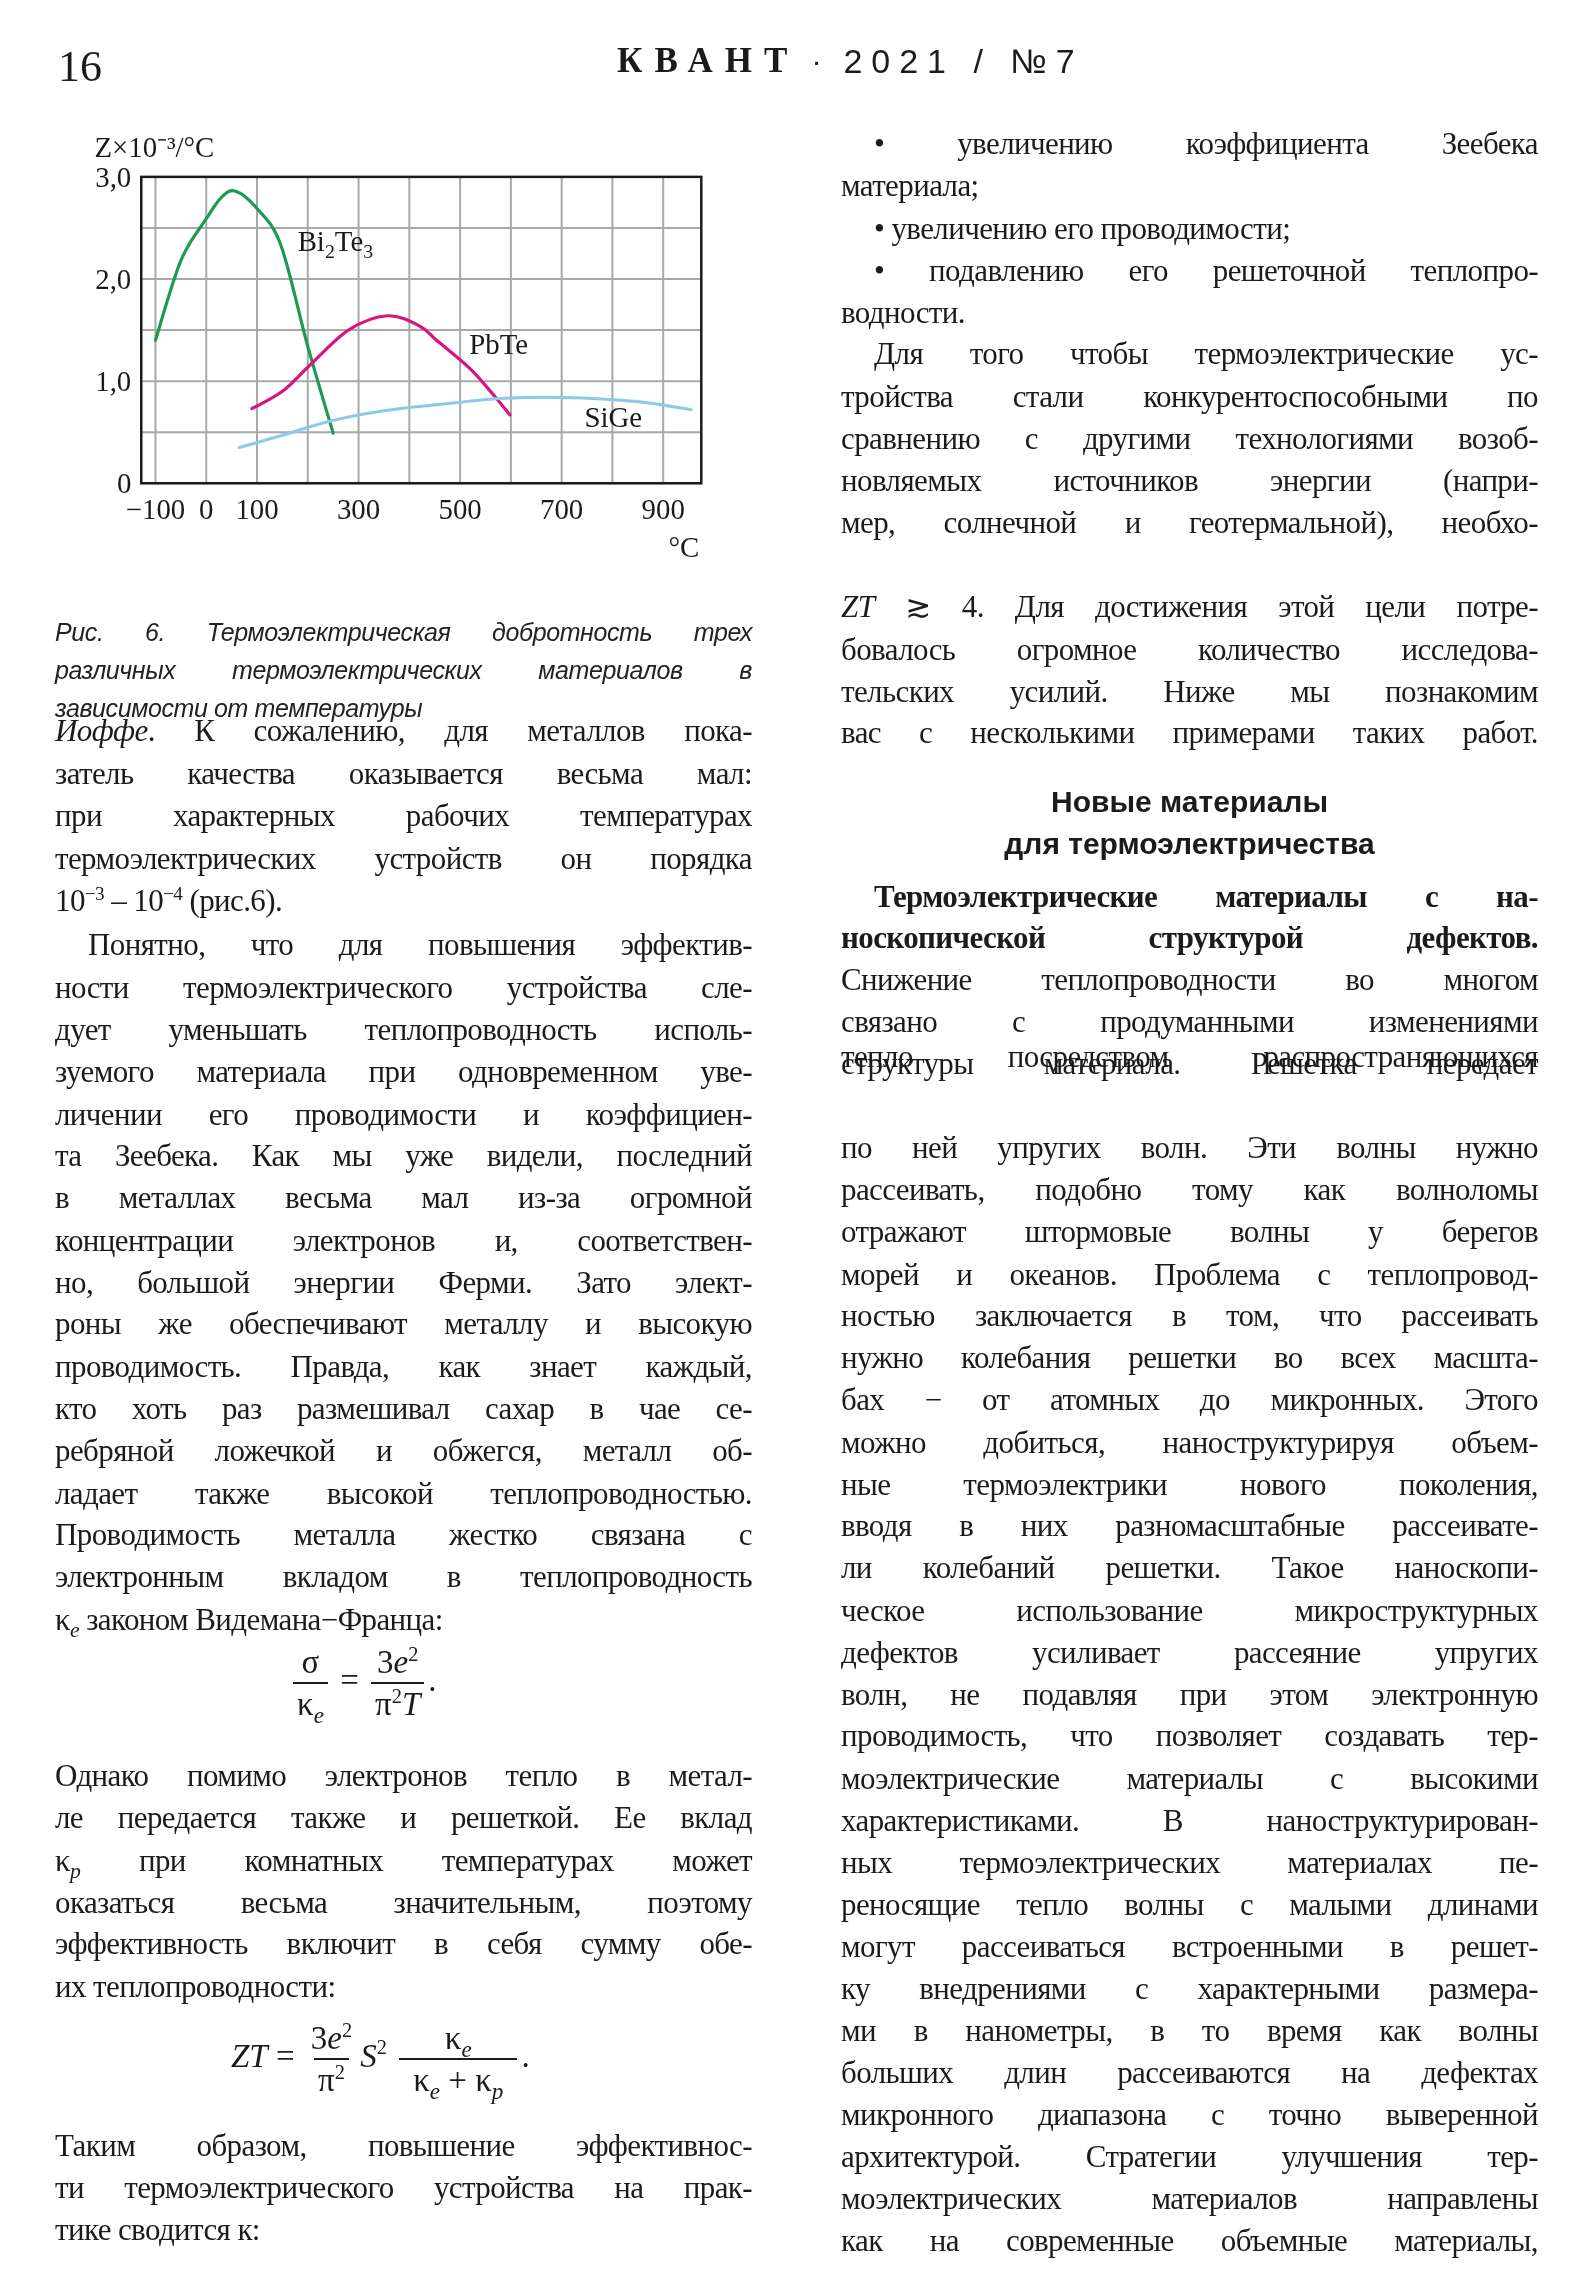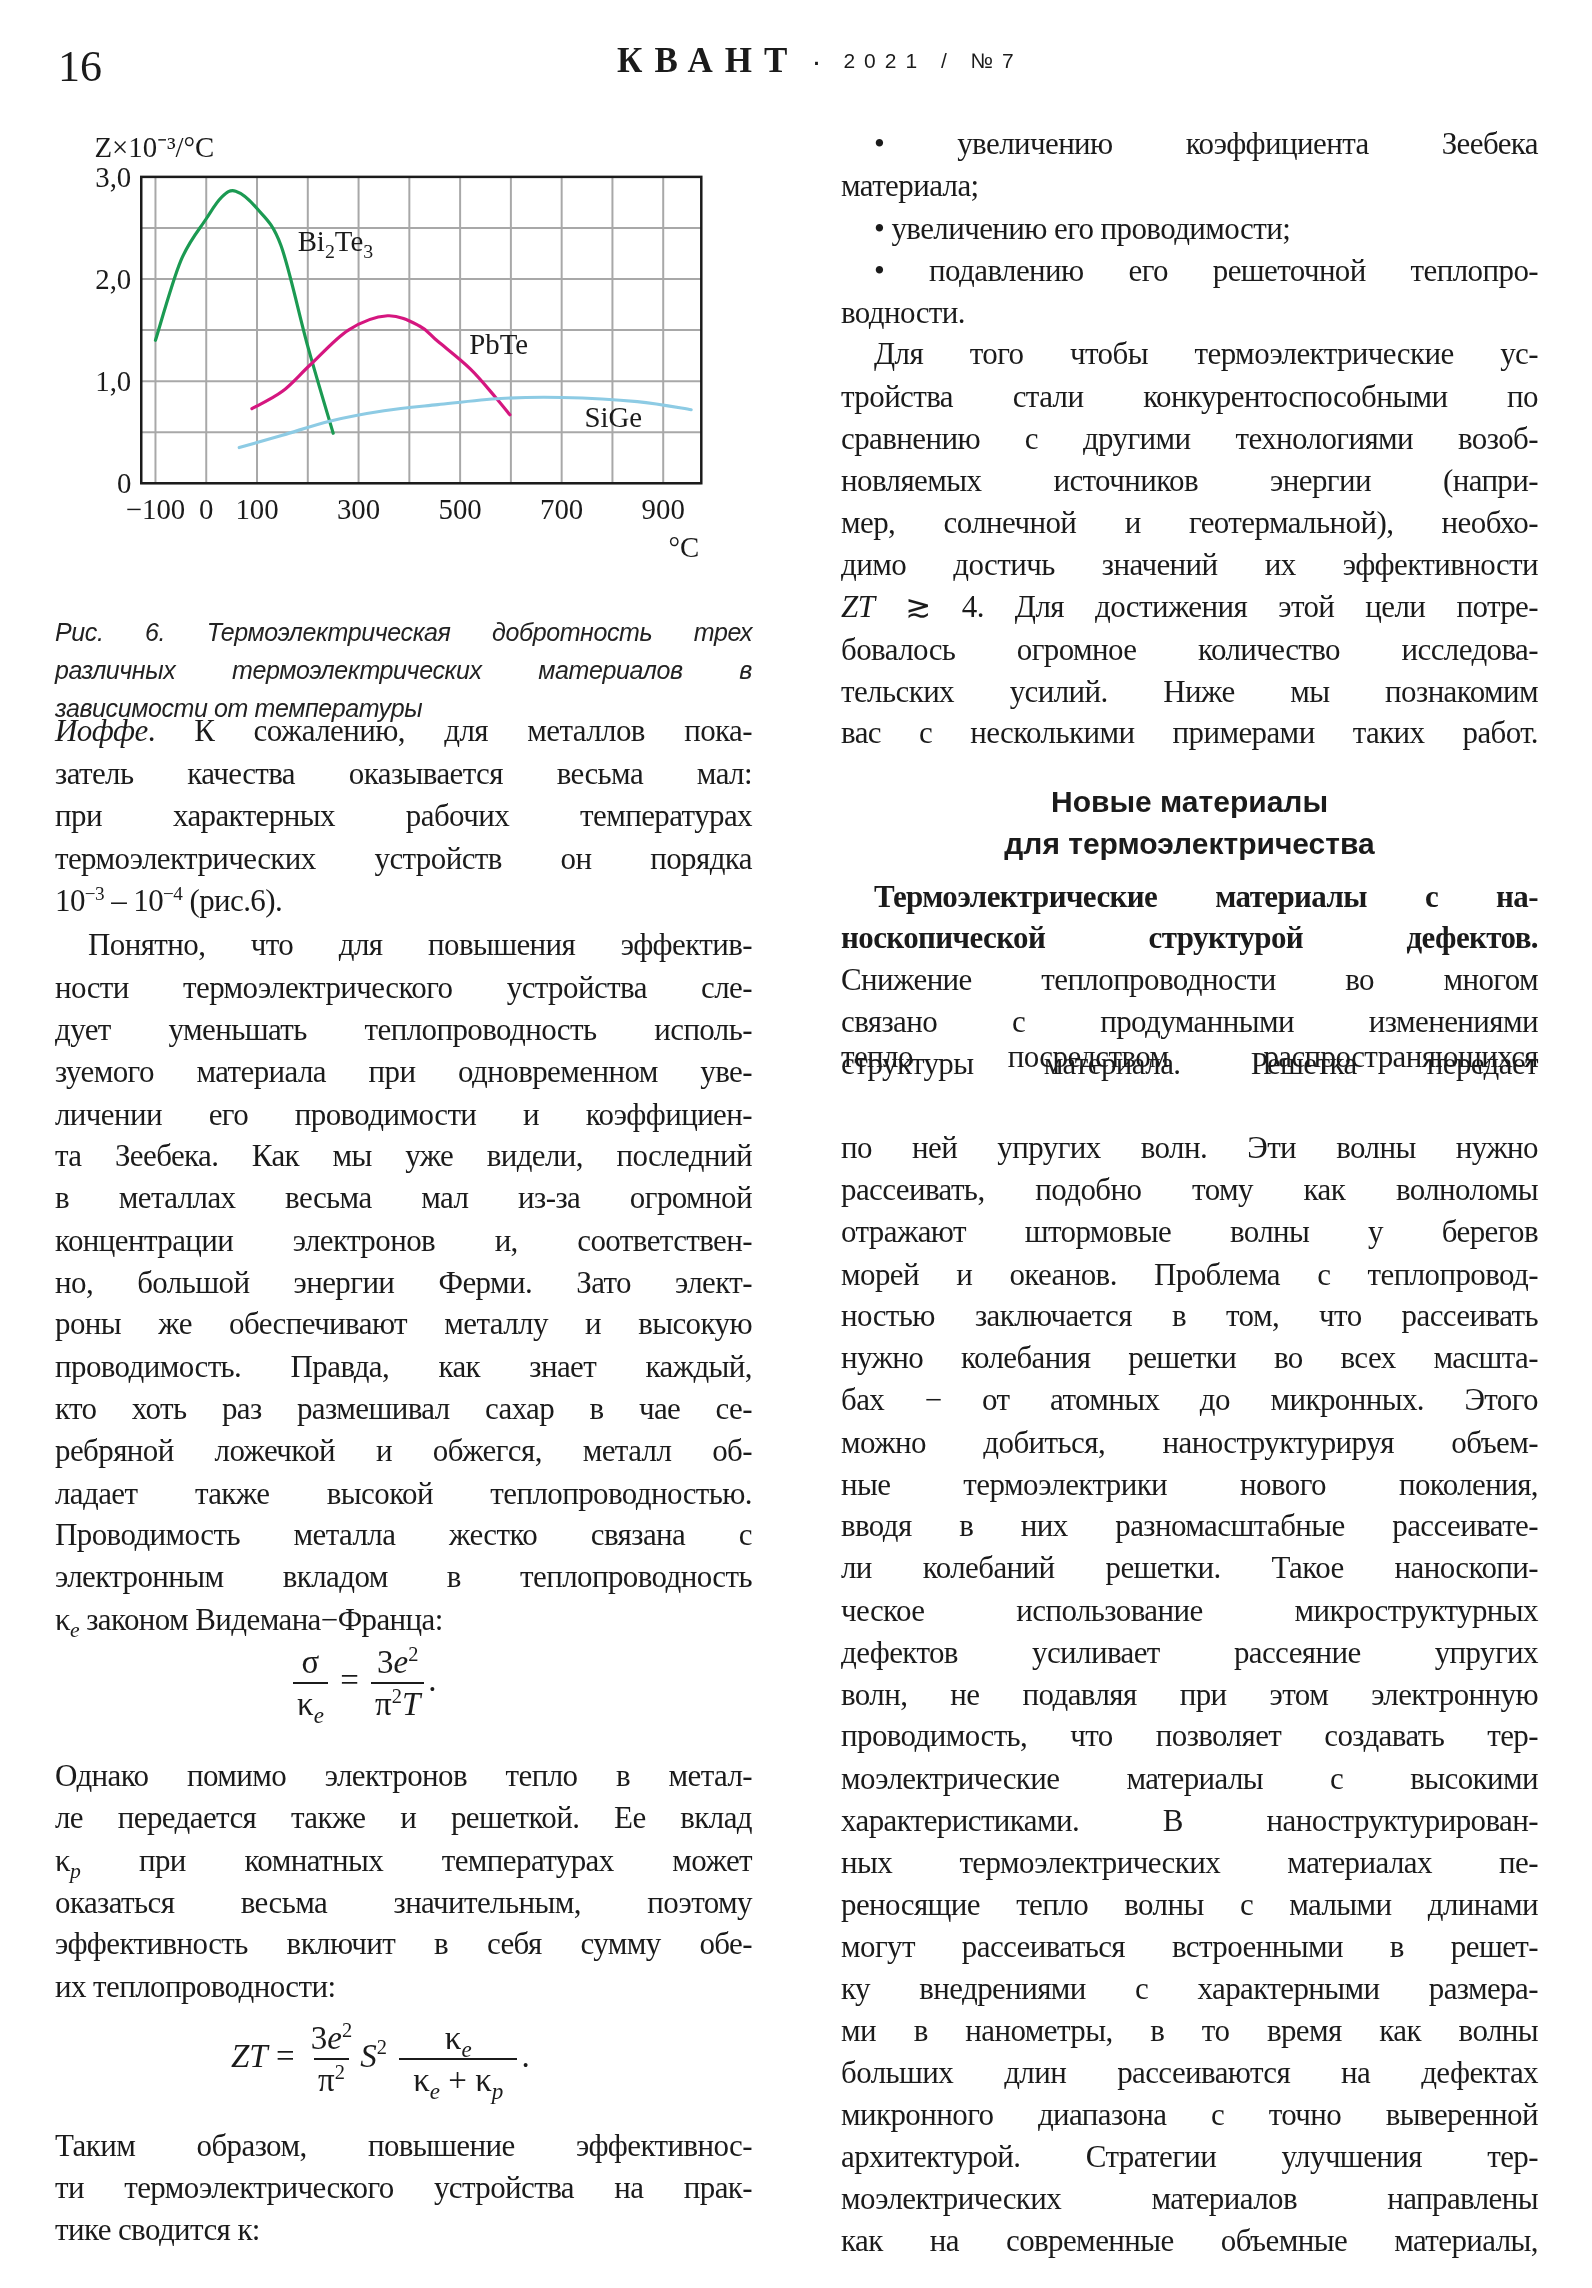--- a/index.html
+++ b/index.html
@@ -3,21 +3,21 @@
 <meta charset="utf-8">
 <style>
   html,body{margin:0;padding:0;background:#ffffff;}
   body{width:1592px;height:2289px;position:relative;overflow:hidden;color:#1b1b1b;
        font-family:"Liberation Serif","DejaVu Serif",serif;}
   .abs{position:absolute;}
   #page-number{left:58px;top:42px;font-size:44px;line-height:50px;}
   #running-head{left:617px;top:44px;height:34px;display:flex;align-items:center;white-space:nowrap;}
   #journal-name{font-weight:bold;font-size:35px;letter-spacing:12px;}
   #head-sep{font-size:30px;margin:0 22px 0 12px;font-family:"Liberation Sans",sans-serif;}
-  #issue{font-family:"Liberation Sans",sans-serif;font-size:21px;letter-spacing:9px;}
+  #issue{font-family:"Liberation Sans",sans-serif;font-size:34px;letter-spacing:9px;}
 
   
   #chart{left:0;top:109px;width:756px;height:468px;}
   #chart svg{width:756px;height:468px;display:block;overflow:visible;}
   .tick-label{font-family:"Liberation Serif",serif;font-size:29px;fill:#1b1b1b;}
   .series-label{font-family:"Liberation Serif",serif;font-size:29px;fill:#1b1b1b;}
 
   #caption{left:55px;width:697px;top:573px;font-family:"Liberation Sans",sans-serif;
            font-style:italic;font-size:25px;color:#222;margin-top:40px;}
   .cap-line{height:38px;line-height:38px;white-space:nowrap;text-align:justify;text-align-last:justify;letter-spacing:-0.4px;}
@@ -153,21 +153,20 @@
     <div class="line indent" style="top: 123px;"><span>• увеличению коэффициента Зеебека</span></div>
     <div class="line last" style="top: 165px;"><span>материала;</span></div>
     <div class="line indent last" style="top: 208px;"><span>• увеличению его проводимости;</span></div>
     <div class="line indent" style="top: 250px;"><span>• подавлению его решеточной теплопро-</span></div>
     <div class="line last" style="top: 292px;"><span>водности.</span></div>
     <div class="line indent" style="top: 333px;"><span>Для того чтобы термоэлектрические ус-</span></div>
     <div class="line" style="top: 376px;"><span>тройства стали конкурентоспособными по</span></div>
     <div class="line" style="top: 418px;"><span>сравнению с другими технологиями возоб-</span></div>
     <div class="line" style="top: 460px;"><span>новляемых источников энергии (напри-</span></div>
     <div class="line" style="top: 502px;"><span>мер, солнечной и геотермальной), необхо-</span></div>
-    <div class="line" style="top: 544px;"><span>димо достичь значений их эффективности</span></div>
     <div class="line" style="top: 586px;"><span class="seg-i">ZT</span><span> ≳ 4. Для достижения этой цели потре-</span></div>
     <div class="line" style="top: 629px;"><span>бовалось огромное количество исследова-</span></div>
     <div class="line" style="top: 671px;"><span>тельских усилий. Ниже мы познакомим</span></div>
     <div class="line" style="top: 712px;"><span>вас с несколькими примерами таких работ.</span></div>
     <div class="line center heading" style="top: 781px;"><span>Новые материалы</span></div>
     <div class="line center heading" style="top: 823px;"><span>для термоэлектричества</span></div>
     <div class="line indent bold" style="top: 876px;"><span>Термоэлектрические материалы с на-</span></div>
     <div class="line bold" style="top: 917px;"><span>носкопической структурой дефектов.</span></div>
     <div class="line" style="top: 959px;"><span>Снижение теплопроводности во многом</span></div>
     <div class="line" style="top: 1001px;"><span>связано с продуманными изменениями</span></div>

